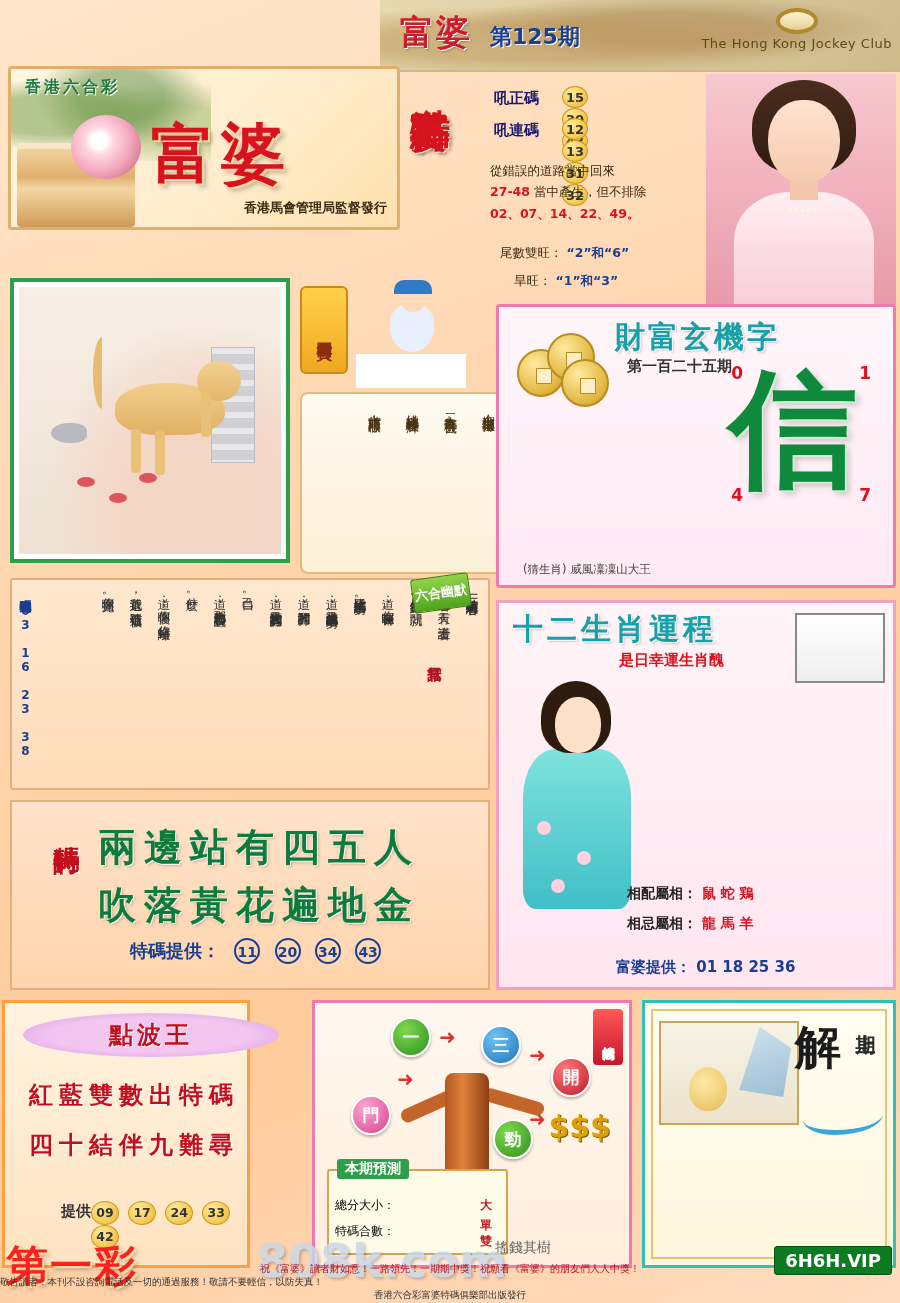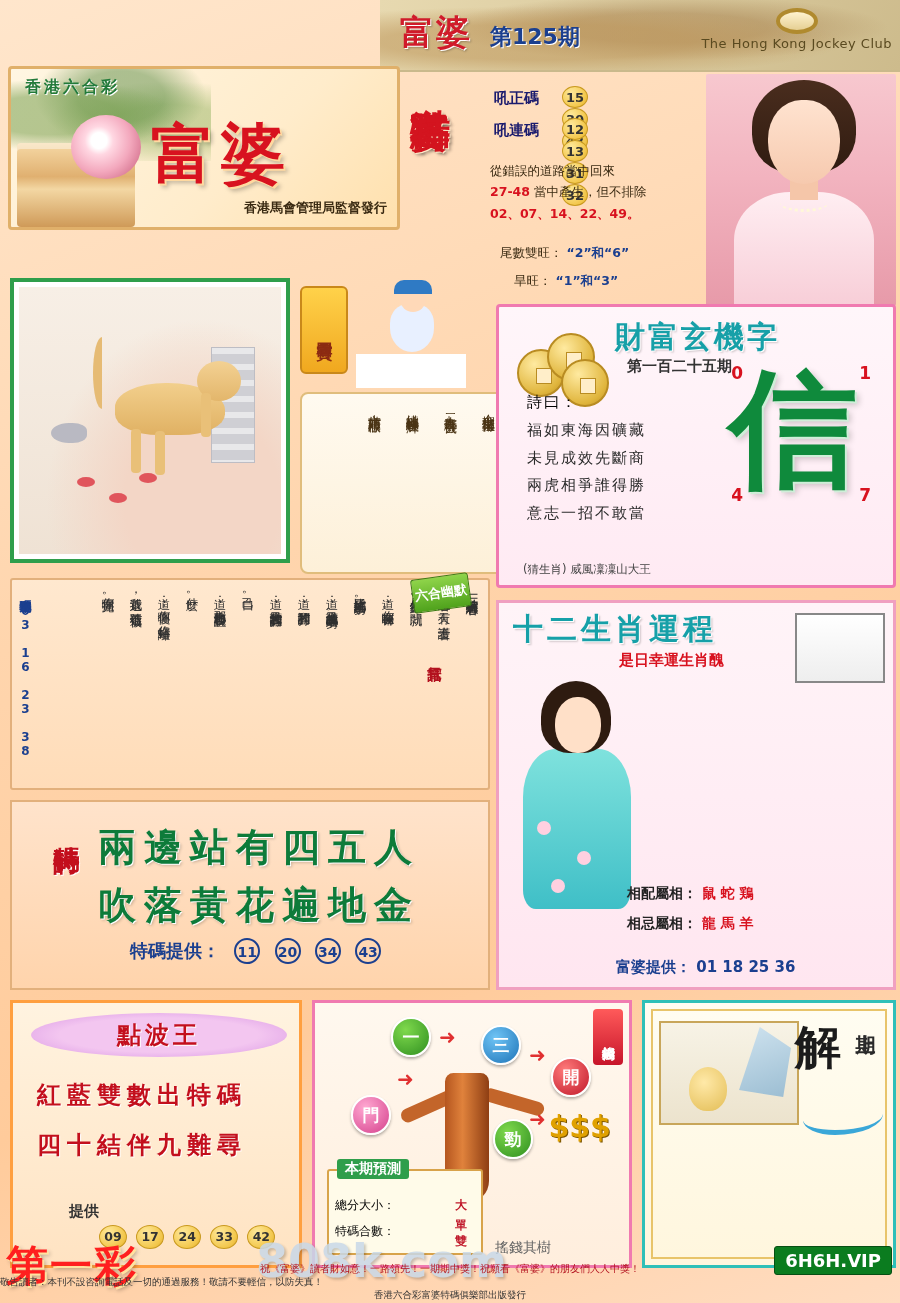--- a/index.html
+++ b/index.html
@@ -299,21 +299,21 @@
   #tema .l1 { top:20px; }
   #tema .l2 { top:78px; }
   #tema .provide { position:absolute; left:118px; top:136px; font-size:18px; font-weight:bold; color:#1b3f8f; }
   #tema .circnum {
     display:inline-block; width:26px; height:26px; line-height:24px; border-radius:50%;
     border:2px solid #1b3f8f; text-align:center; font-size:14px; margin-left:8px; color:#1b3f8f;
   }
 
   
   #dianbo {
-    left:10px; top:1000px; width:292px; height:268px;
+    left:2px; top:1000px; width:248px; height:268px;
     border:3px solid #ff9f3f; background:linear-gradient(180deg,#fff3e0,#ffe3c2);
   }
   #dianbo .hdr {
     position:absolute; left:18px; top:10px; width:256px; height:44px;
     background:radial-gradient(ellipse at 50% 50%, #f3c6f0 0 55%, #e7b0ea 75%, #d79ada 100%);
     border-radius:50%;
   }
   #dianbo .hdr span {
     position:absolute; inset:0; display:flex; align-items:center; justify-content:center;
     font-size:24px; font-weight:bold; color:#c30f1d; letter-spacing:4px; text-shadow:1px 1px 0 #fff;
@@ -355,21 +355,21 @@
   #tree .n-green { background:radial-gradient(circle at 35% 30%,#7fd94d,#2f8f20); }
   #tree .n-blue  { background:radial-gradient(circle at 35% 30%,#6fc4f5,#1e74b8); }
   #tree .n-red   { background:radial-gradient(circle at 35% 30%,#ff7b7b,#c0182a); }
   #tree .n-pink  { background:radial-gradient(circle at 35% 30%,#ffa9d2,#d5408c); }
   #tree .arrow { position:absolute; color:#e03030; font-size:20px; font-weight:bold; }
   #tree .dollar {
     position:absolute; right:18px; top:110px; font-size:30px; font-weight:bold;
     color:#e0a100; text-shadow:1px 1px 0 #7a5400; line-height:.9;
   }
   #tree .forecast {
-    position:absolute; left:12px; bottom:10px; width:156px; height:86px;
+    position:absolute; left:12px; bottom:10px; width:181px; height:86px;
     border:2px solid #d8a34a; background:#fffbe9; border-radius:3px;
   }
   #tree .forecast .ft {
     position:absolute; left:8px; top:-12px; background:#2f9e4b; color:#fff; font-size:14px; font-weight:bold;
     padding:1px 8px; border-radius:3px;
   }
   #tree .forecast .row { position:absolute; left:6px; font-size:12px; color:#000000; }
   #tree .forecast .val { position:absolute; right:14px; font-size:12px; color:#c0182a; font-weight:bold; }
   #tree .caption { position:absolute; left:180px; bottom:8px; font-size:14px; color:#666; }
 
@@ -528,27 +528,20 @@
   </div>
 
   <div id="xuanji" class="abs">
     <div class="coins">
       <div class="coin" style="left:0; top:16px;"></div>
       <div class="coin" style="left:30px; top:0;"></div>
       <div class="coin" style="left:44px; top:26px;"></div>
     </div>
     <div class="title">財富玄機字</div>
     <div class="issue">第一百二十五期</div>
-    <div class="poem">
-      <div class="lead">詩曰：</div>
-      <div>福如東海因礦藏</div>
-      <div>未見成效先斷商</div>
-      <div>兩虎相爭誰得勝</div>
-      <div>意志一招不敢當</div>
-    </div>
     <div class="guess">(猜生肖) 威風凜凜山大王</div>
     <div class="bigchar">信</div>
     <div class="cnum" style="right:150px; top:56px;">0</div>
     <div class="cnum" style="right:22px; top:56px;">1</div>
     <div class="cnum" style="right:150px; top:178px;">4</div>
     <div class="cnum" style="right:22px; top:178px;">7</div>
   </div>
 
   <div id="joke" class="abs">
     <div class="lucky vert">

